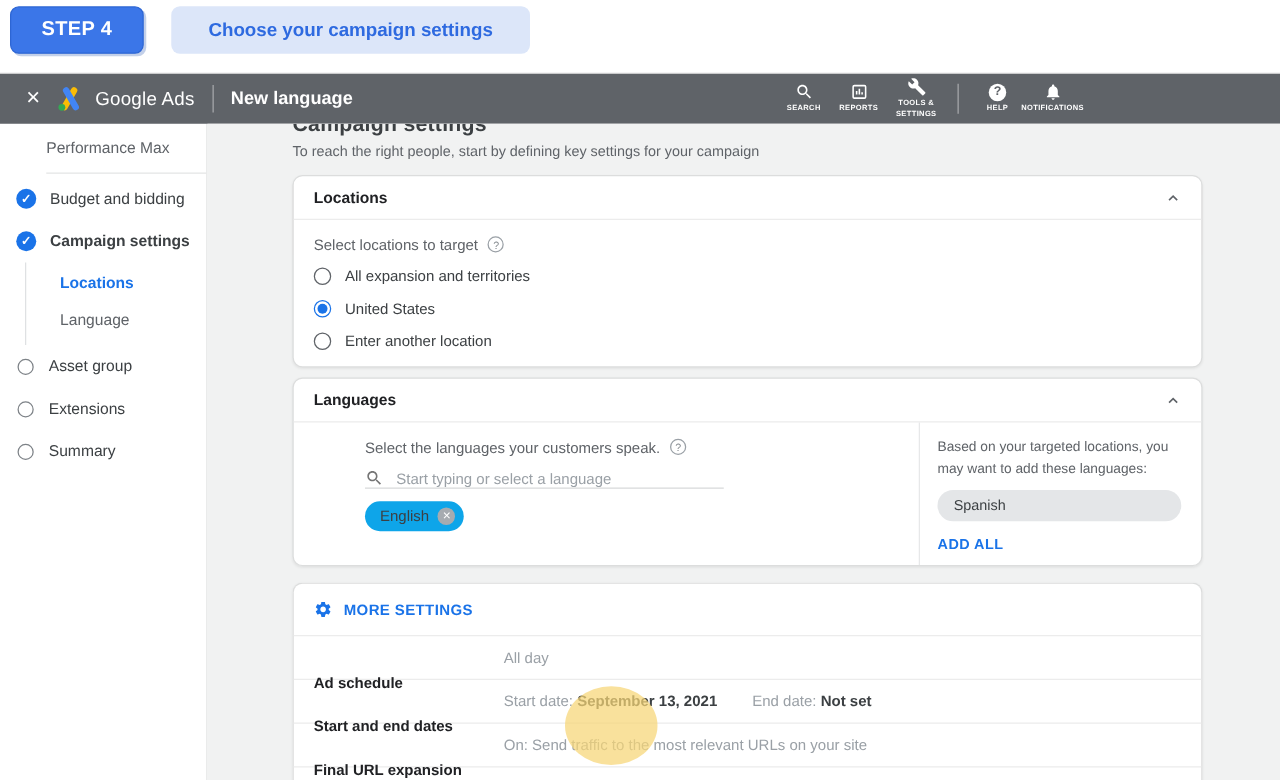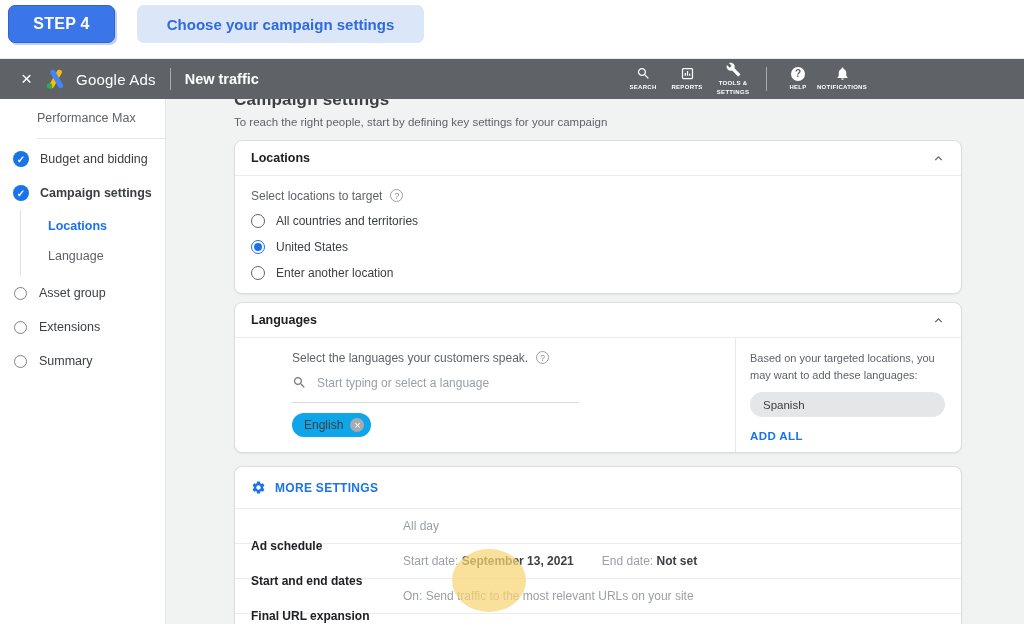--- a/index.html
+++ b/index.html
@@ -73,21 +73,21 @@
     font-size:8.5px; display:flex; align-items:center; justify-content:center; flex-shrink:0; cursor:default; }
   .radio-row { display:flex; align-items:center; gap:11px; margin-top:10px; height:16px; font-size:12px; color:#3c4043; cursor:default; }
   .radio { width:14px; height:14px; border-radius:50%; border:1.7px solid #5f6368; background:#fff; flex-shrink:0; }
   .radio.sel { border-color:#1a73e8; position:relative; }
   .radio.sel::after { content:""; position:absolute; inset:2px; border-radius:50%; background:#1a73e8; }
 
   .lang-card { margin-top:8px; }
   .lang-body { display:flex;margin-left:41px; }
   .lang-left { flex:1; padding:12px 16px 10px; }
   .search-row { display:flex; align-items:center; gap:10px; margin-top:10px; width:287px;
-    border-bottom:1px solid #d7d9da; padding-bottom:12px; }
+    border-bottom:1px solid #d7d9da; padding-bottom:0; }
   .lang-input { border:none; outline:none; font-size:12px; color:#3c4043; flex:1; background:transparent;
     font-family:"Liberation Sans", sans-serif; padding:0; }
   .lang-input::placeholder { color:#9aa0a6; }
   .chip { display:inline-flex; align-items:center; gap:7px; background:#0ea5e9; border-radius:14px;
     padding:5px 7px 5px 12px; font-size:12px; color:#3c4043; margin-top:10px; cursor:default; }
   .chip-x { width:14px; height:14px; border-radius:50%; background:#a6abb0; color:#fff;
     display:flex; align-items:center; justify-content:center; cursor:default; }
   .chip-x::before { content:"×"; font-size:11px; line-height:1; }
   .lang-right { width:226px; border-left:1px solid #e7e8e9; padding:12px 16px 10px 14px; flex-shrink:0; }
   .sugg-text { font-size:11px; color:#5f6368; line-height:1.5; }
@@ -123,21 +123,21 @@
   <span class="close-x">×</span>
   <span class="logo">
     <svg width="22" height="22" viewBox="0 0 24 24">
       <rect x="8.6" y="0.8" width="5.6" height="22.4" rx="2.8" fill="#fbbc04" transform="rotate(30 11.4 12)"></rect>
       <rect x="10.0" y="0.8" width="5.6" height="22.4" rx="2.8" fill="#4285f4" transform="rotate(-30 12.8 12)"></rect>
       <circle cx="4.9" cy="19.5" r="3" fill="#34a853"></circle>
     </svg>
   </span>
   <span class="product">Google Ads</span>
   <span class="vdiv"></span>
-  <span class="pagetitle">New traffic</span>
+  <span class="pagetitle">New language</span>
 
   <div class="ab-nav">
     <div class="nav-item">
       <span>
         <svg width="15" height="15" viewBox="0 0 24 24" fill="#fff">
             <path d="M15.5 14h-.79l-.28-.27C15.41 12.59 16 11.11 16 9.5 16 5.91 13.09 3 9.5 3S3 5.91 3 9.5 5.91 16 9.5 16c1.61 0 3.09-.59 4.23-1.57l.27.28v.79l5 4.99L20.49 19l-4.99-5zm-6 0C7.01 14 5 11.99 5 9.5S7.01 5 9.5 5 14 7.01 14 9.5 11.99 14 9.5 14z"></path>
           </svg>
       </span>
       <span class="nav-label">SEARCH</span>
     </div>
@@ -225,21 +225,21 @@
             </svg>
         </span>
       </div>
       <div class="loc-body">
         <div class="q-row">
           <span>Select locations to target</span>
           <span class="help-c">?</span>
         </div>
         <div class="radio-row">
           <span class="radio"></span>
-          <span>All countries and territories</span>
+          <span>All expansion and territories</span>
         </div>
         <div class="radio-row">
           <span class="radio sel"></span>
           <span>United States</span>
         </div>
         <div class="radio-row">
           <span class="radio"></span>
           <span>Enter another location</span>
         </div>
       </div>

